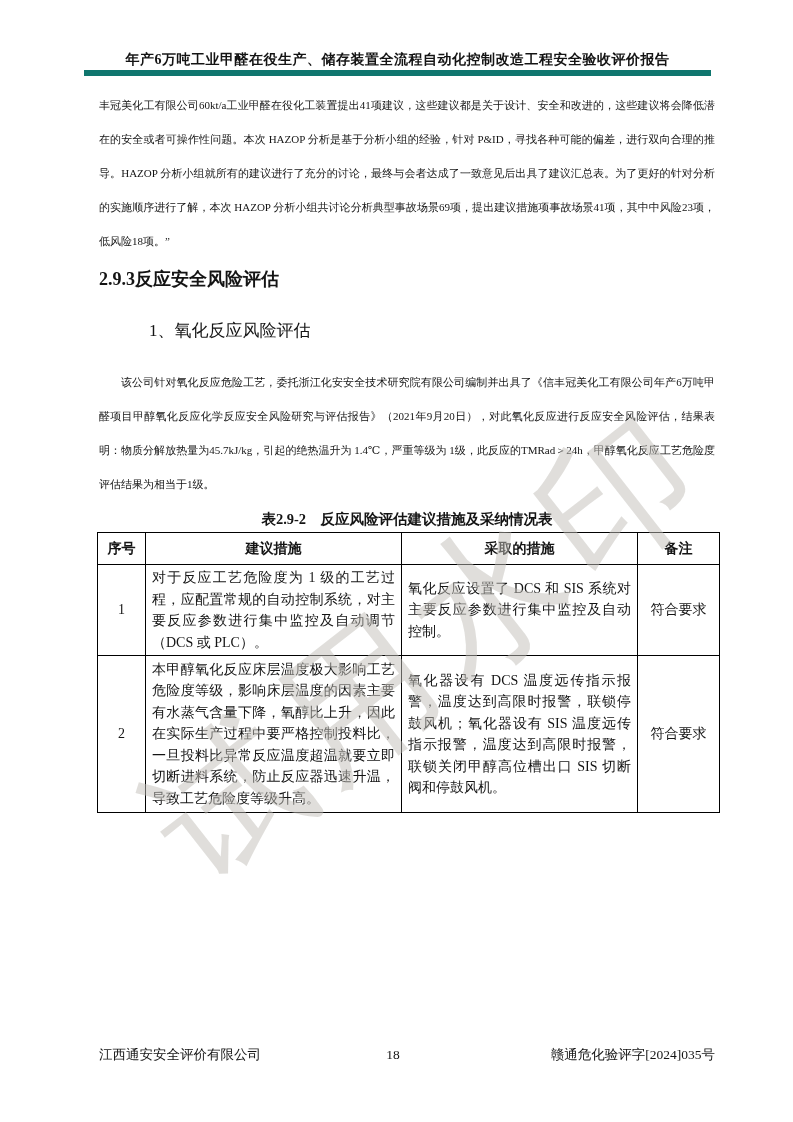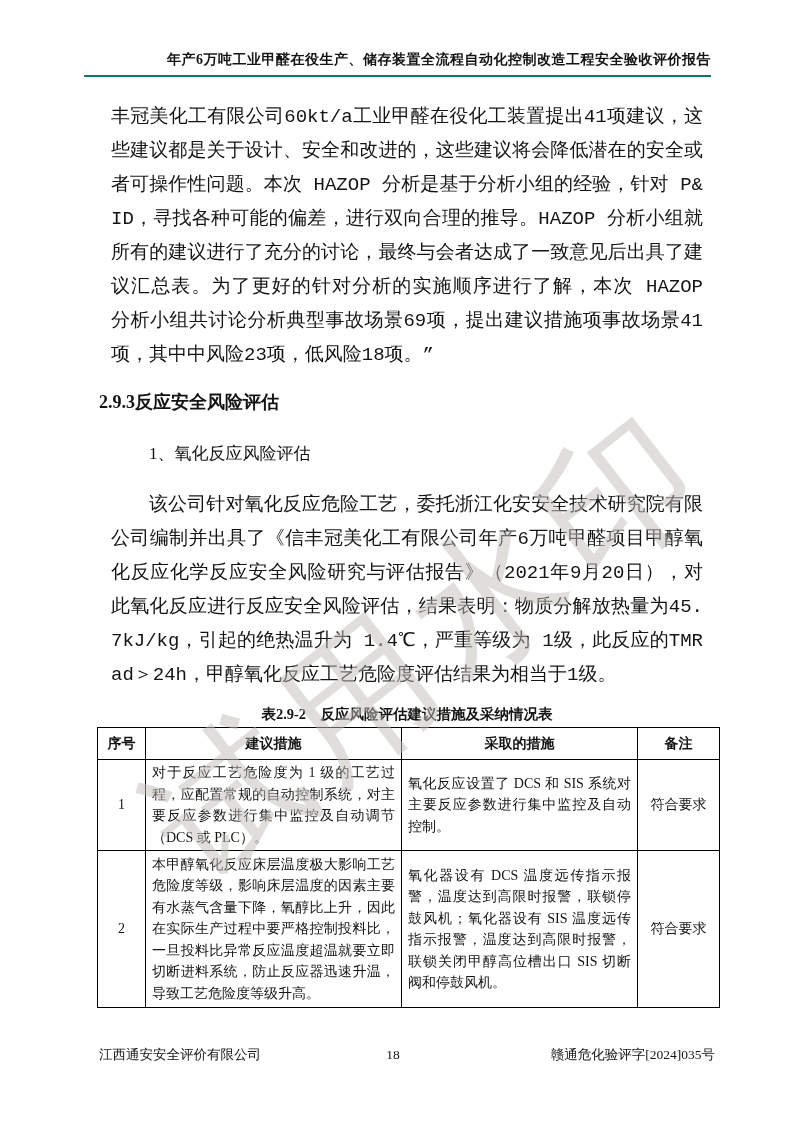--- a/index.html
+++ b/index.html
@@ -2,26 +2,26 @@
 <html><head>
 <meta charset="utf-8">
 <style>
   html,body{margin:0;padding:0;}
   body{
     width:793px;height:1122px;background:#ffffff;position:relative;overflow:hidden;
     font-family:"Liberation Serif","DejaVu Serif",serif;color:#141414;
   }
   .page{position:absolute;inset:0;}
   .doc-header{
-    position:absolute;top:50px;left:84px;width:627px;text-align:right;
+    position:absolute;top:50px;left:84px;width:627px;text-align:center;
     font-size:14px;font-weight:600;letter-spacing:0.5px;line-height:20px;
-    padding-bottom:5px;border-bottom:2px solid #0f766e;
+    border-bottom:6px solid #0f766e;
   }
   .content{position:absolute;left:99px;top:88px;width:616px;z-index:1;}
-  .body-text{font-size:19px;line-height:34px;text-align:justify;margin:12px;word-break:break-all;font-family:Liberation Mono, monospace;}
+  .body-text{font-size:11px;line-height:34px;text-align:justify;margin:0;word-break:break-all;}
   .indent{text-indent:2em;}
   .section-heading{font-size:18px;font-weight:bold;line-height:36px;margin:3px 0 12px 0;}
   .sub-heading{font-size:17px;line-height:36px;margin:16px;text-indent:2em;}
   .table-caption{font-size:14.5px;text-align:center;margin:8px 0 3px 0;line-height:20px;font-weight:bold;}
   table.rec-table{
     border-collapse:collapse;table-layout:fixed;width:622px;margin-left:-2px;
   }
   .rec-table th,.rec-table td{
     border:1.5px solid #000;font-size:14px;line-height:21.5px;
     padding:2px 6px;vertical-align:middle;box-sizing:border-box;

